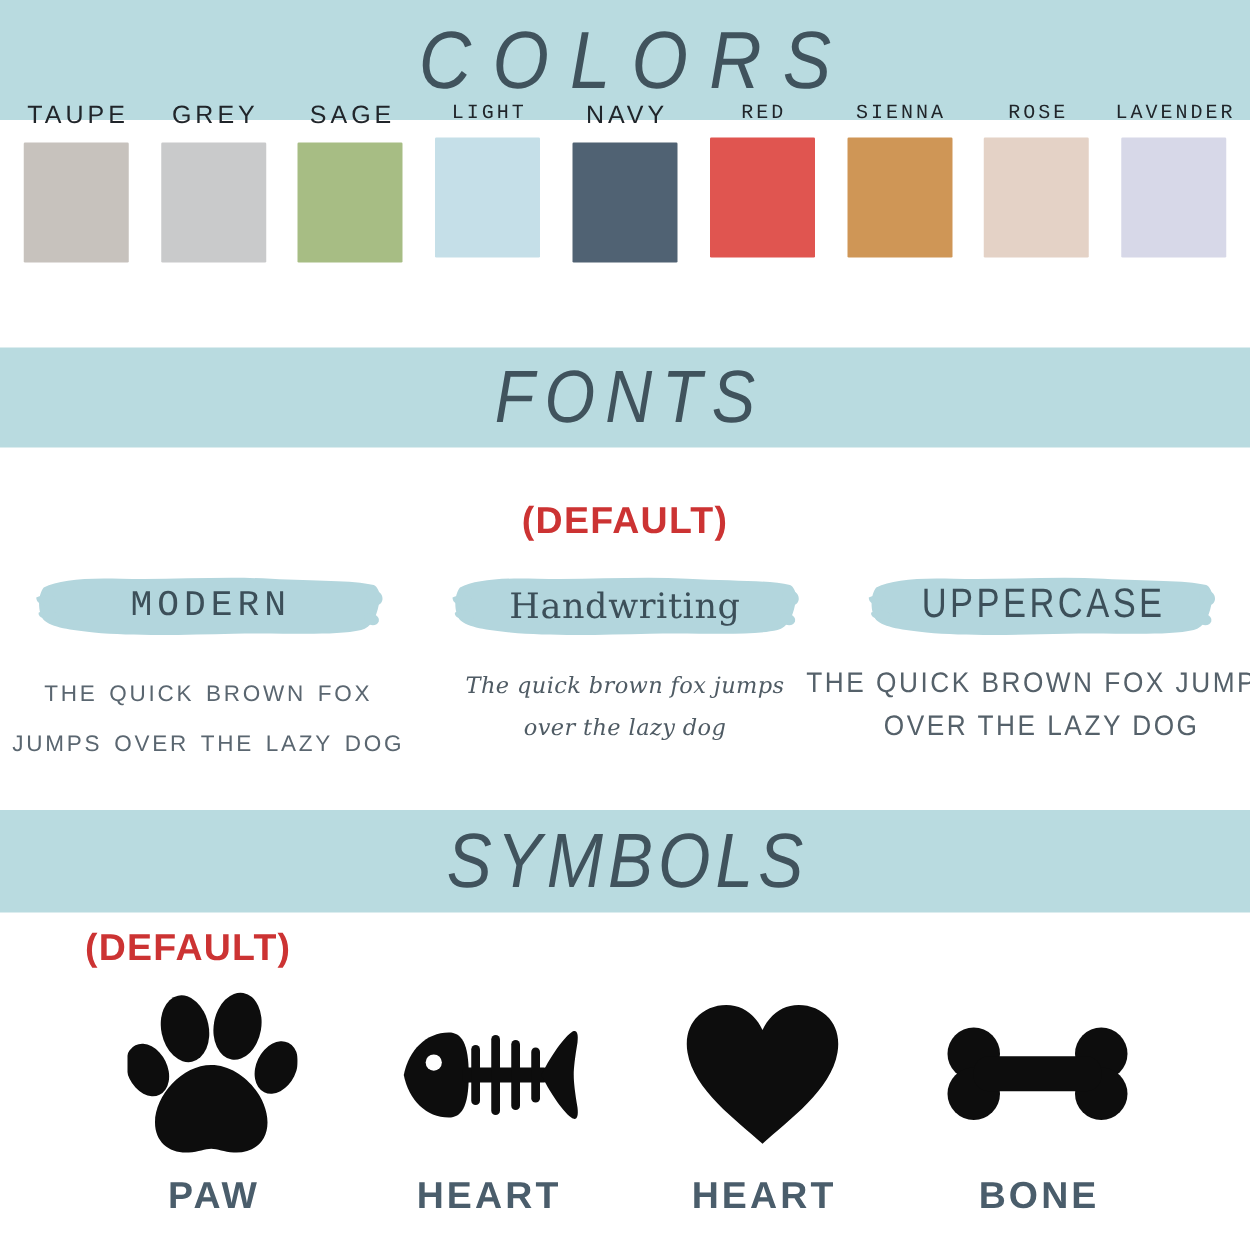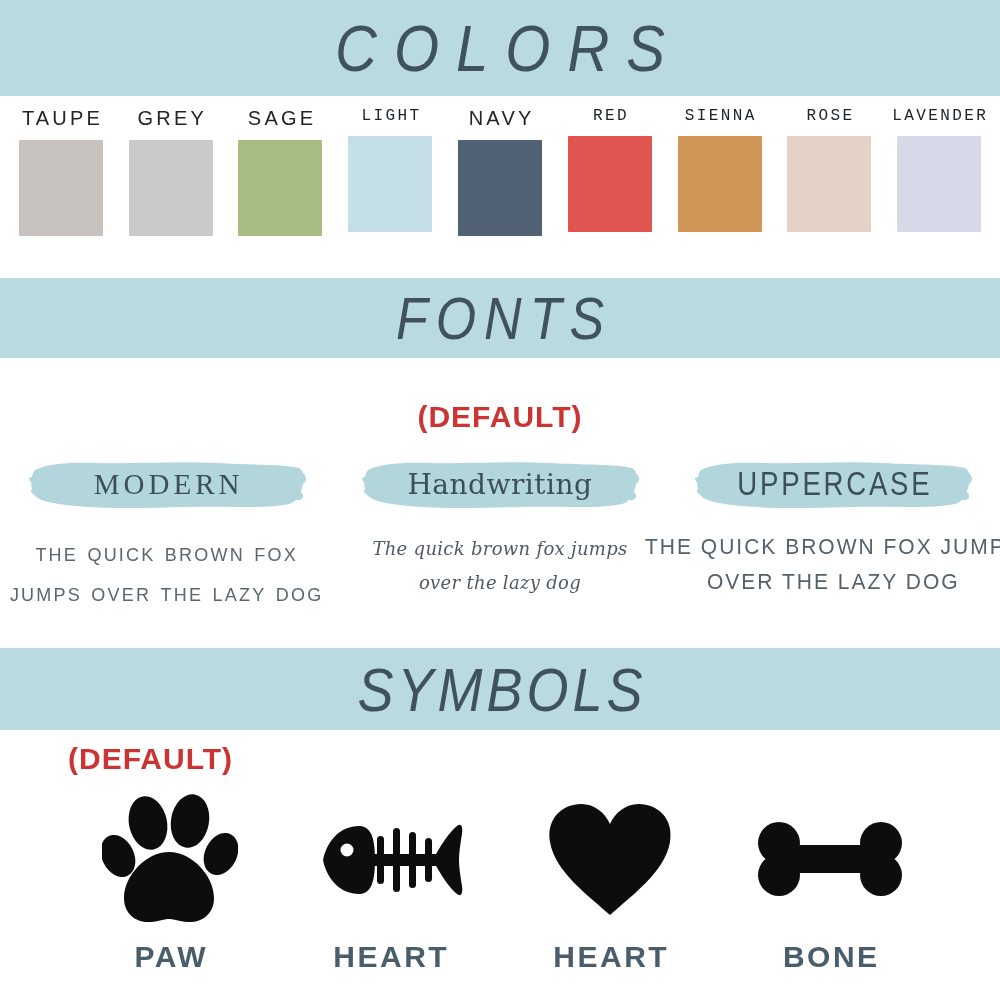--- a/index.html
+++ b/index.html
@@ -58,21 +58,21 @@
   #banner-symbols .banner-title {
     font-size: 54px;
     letter-spacing: 4px;
     text-indent: 4px;
     transform: scaleY(1.14);
   }
 
   
   #colors-row {
     position: absolute;
-    top: 108px;
+    top: 82px;
     left: 0;
     width: 1000px;
     height: 170px;
     display: flex;
     align-items: flex-start;
     padding: 0 6px;
   }
   .swatch-cell {
     flex: 1 1 0;
     display: flex;
@@ -142,21 +142,21 @@
     inset: 0;
     z-index: 0;
   }
   .brush-name {
     position: relative;
     z-index: 1;
     color: #3c4f59;
     white-space: nowrap;
   }
   .brush-name.modern {
-    font-family: Liberation Serif, serif;
+    font-family: Liberation Mono, monospace;
     font-size: 29px;
     letter-spacing: 4px;
     text-indent: 4px;
   }
   .brush-name.script {
     font-family: "DejaVu Serif", serif;
     font-size: 28px;
     letter-spacing: 0.5px;
   }
   .brush-name.upper {

